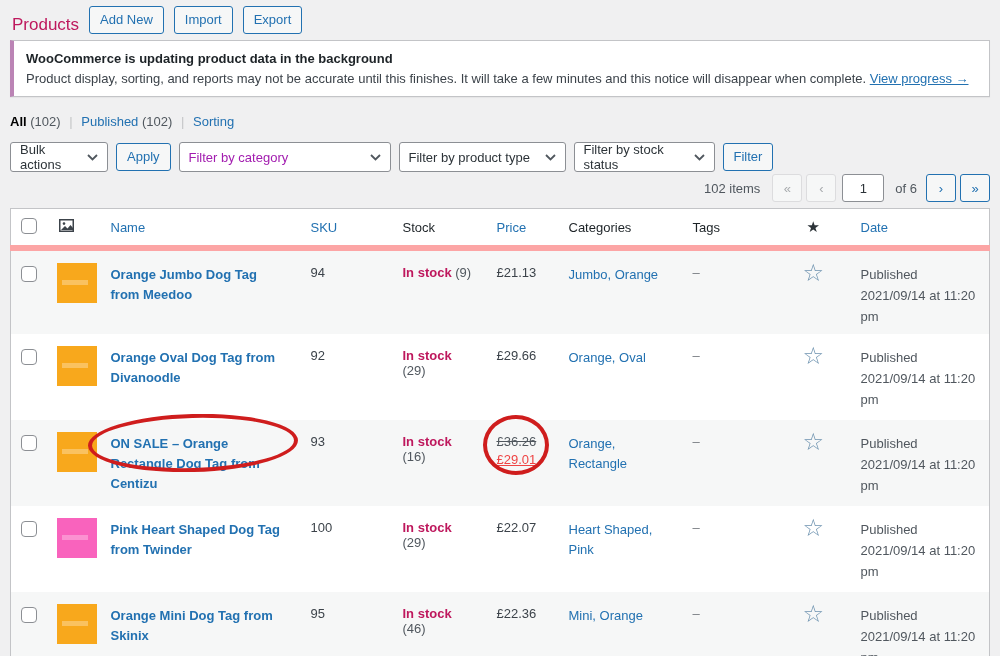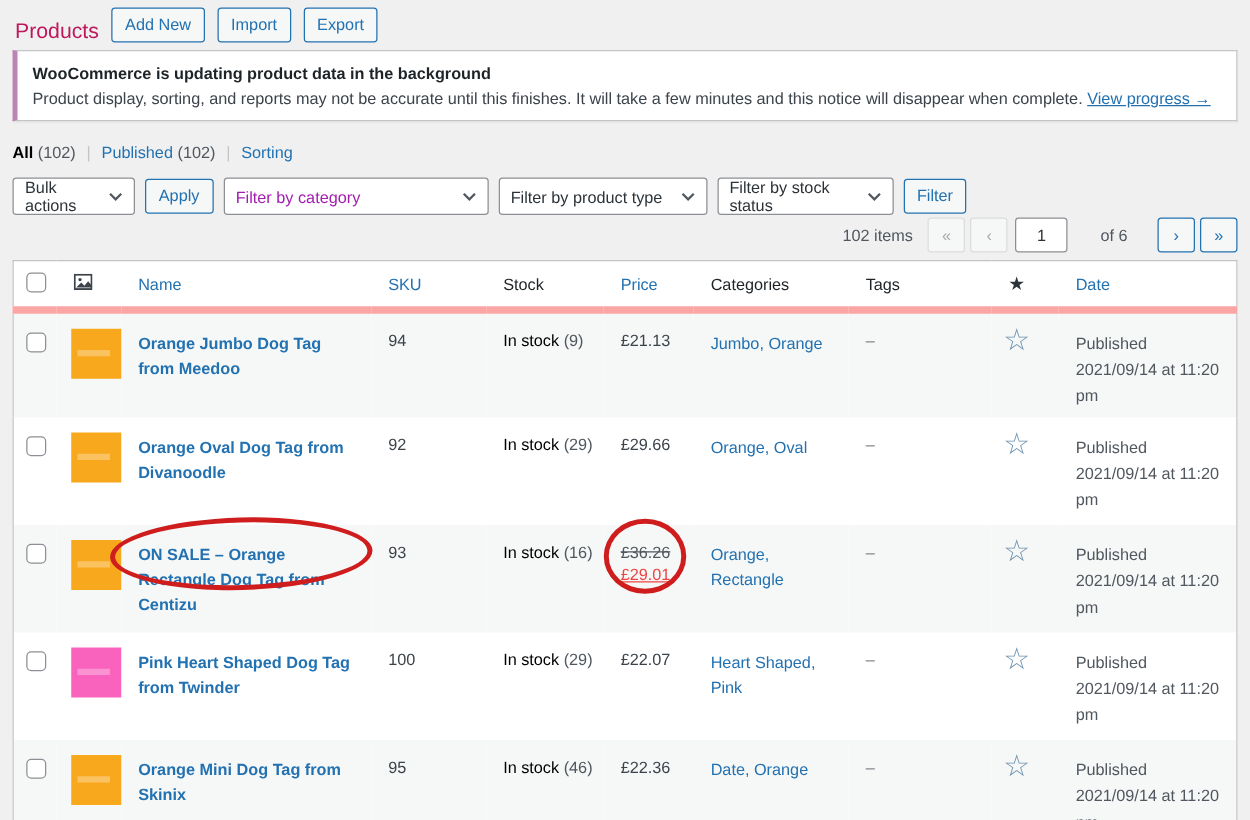--- a/index.html
+++ b/index.html
@@ -67,21 +67,21 @@
   .pag-btn {
     min-width: 30px; height: 28px; display: inline-flex; align-items: center; justify-content: center;
     border-radius: 3px; font-size: 13px; cursor: pointer; padding: 0 6px;
   }
   .pag-btn.disabled { background: #f6f7f7; border: 1px solid #dcdcde; color: #a7aaad; cursor: default; }
   .pag-btn.enabled { background: #f6f7f7; border: 1px solid #2271b1; color: #2271b1; }
   .pag-current {
     width: 42px; height: 28px; text-align: center; border: 1px solid #8c8f94; border-radius: 3px;
     background: #fff; color: #2c3338; font-family: "Liberation Sans", sans-serif; font-size: 13px; margin: 0 2px;
   }
-  .pag-of { color: #50575e; margin: 0 20px; }
+  .pag-of { color: #50575e; margin: 0 5px; }
 
   
   table.list { width: 100%; border-collapse: collapse; background: #fff; border: 1px solid #c3c4c7; margin-top: 6px; }
   thead th {
     text-align: left; font-weight: 400; font-size: 13px; color: #1d2327;
     padding: 8px 8px 8px 14px; border-bottom: 6px solid #fca5a5; height: 33px; vertical-align: middle;
   }
   thead th.sortable a { color: #2271b1; }
   tbody tr { height: 86px; }
   tbody tr:nth-child(odd) { background: #f6f7f7; }
@@ -89,21 +89,21 @@
   td.cb-cell, th.cb-cell { padding-left: 10px; padding-right: 0; }
   .checkbox {
     display: inline-block; width: 16px; height: 16px; background: #fff;
     border: 1px solid #8c8f94; border-radius: 4px; cursor: pointer; margin-top: 1px;
   }
   td.img-cell { padding-left: 12px; padding-right: 0; padding-top: 12px; }
   .swatch { display: block; width: 40px; height: 40px; cursor: pointer; position: relative; }
   .swatch i { position: absolute; left: 5px; top: 17px; width: 26px; height: 5px; background: rgba(255,255,255,.3); }
   .name-link { font-weight: 700; color: #2271b1; line-height: 1.55; display: inline-block; }
   .sku-val, .price-val { color: #3c434a; }
-  .instock { color: #000000; font-weight: 400; }
+  .instock { color: #be185d; font-weight: 700; }
   .stock-count { color: #50575e; }
   .price-del { display: block; text-decoration: line-through; color: #50575e; }
   .price-ins { display: block; text-decoration: underline; color: #ef4444; margin-top: 3px; }
   .cat-links { line-height: 1.5; }
   .tags-dash { color: #787c82; }
   td.star-cell { padding-left: 10px; padding-top: 10px; }
   .star-toggle { font-size: 24px; color: #6e93b0; line-height: 1; cursor: pointer; display: inline-block; }
   .hdr-star { font-size: 15px; color: #2c3338; }
   .date-cell div { color: #50575e; line-height: 1.6; }
 
@@ -314,21 +314,21 @@
         <td class="cb-cell"><span class="checkbox"></span></td>
         <td class="img-cell">
             <span class="swatch" style="background: rgb(248, 168, 28);">
               <i></i>
             </span>
           </td>
         <td><a class="name-link">Orange Mini Dog Tag from Skinix</a></td>
         <td><span class="sku-val">95</span></td>
         <td><span class="instock">In stock</span> <span class="stock-count">(46)</span></td>
         <td><span class="price-val">£22.36</span></td>
-        <td class="cat-links"><a>Date, Orange</a></td>
+        <td class="cat-links"><a>Mini, Orange</a></td>
         <td><span class="tags-dash">–</span></td>
         <td class="star-cell"><span class="star-toggle">☆</span></td>
         <td class="date-cell">
             <div>Published</div>
             <div>2021/09/14 at 11:20 pm</div>
           </td>
       </tr>
 
     </tbody>
   </table>

